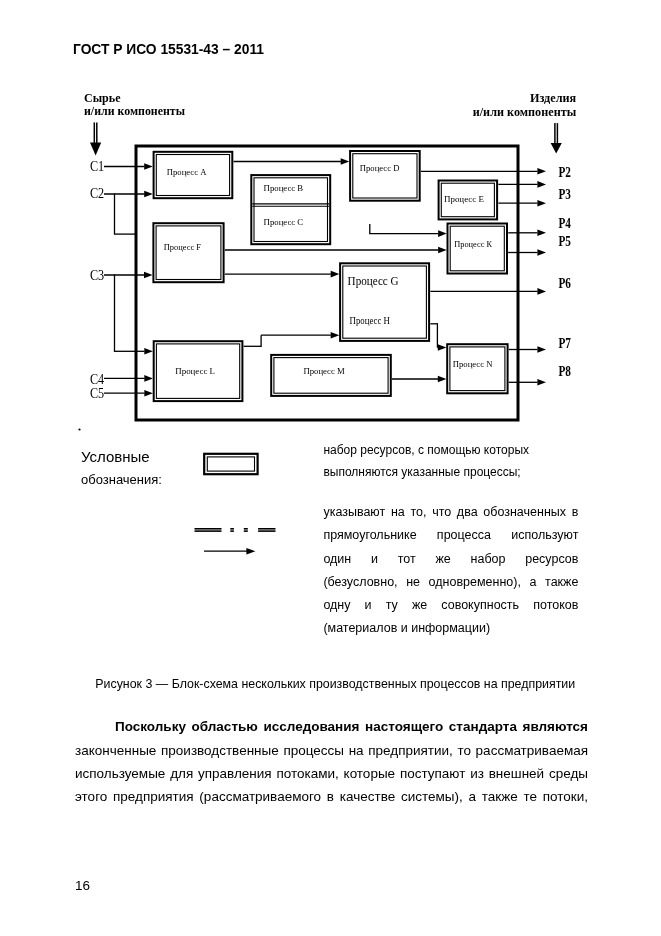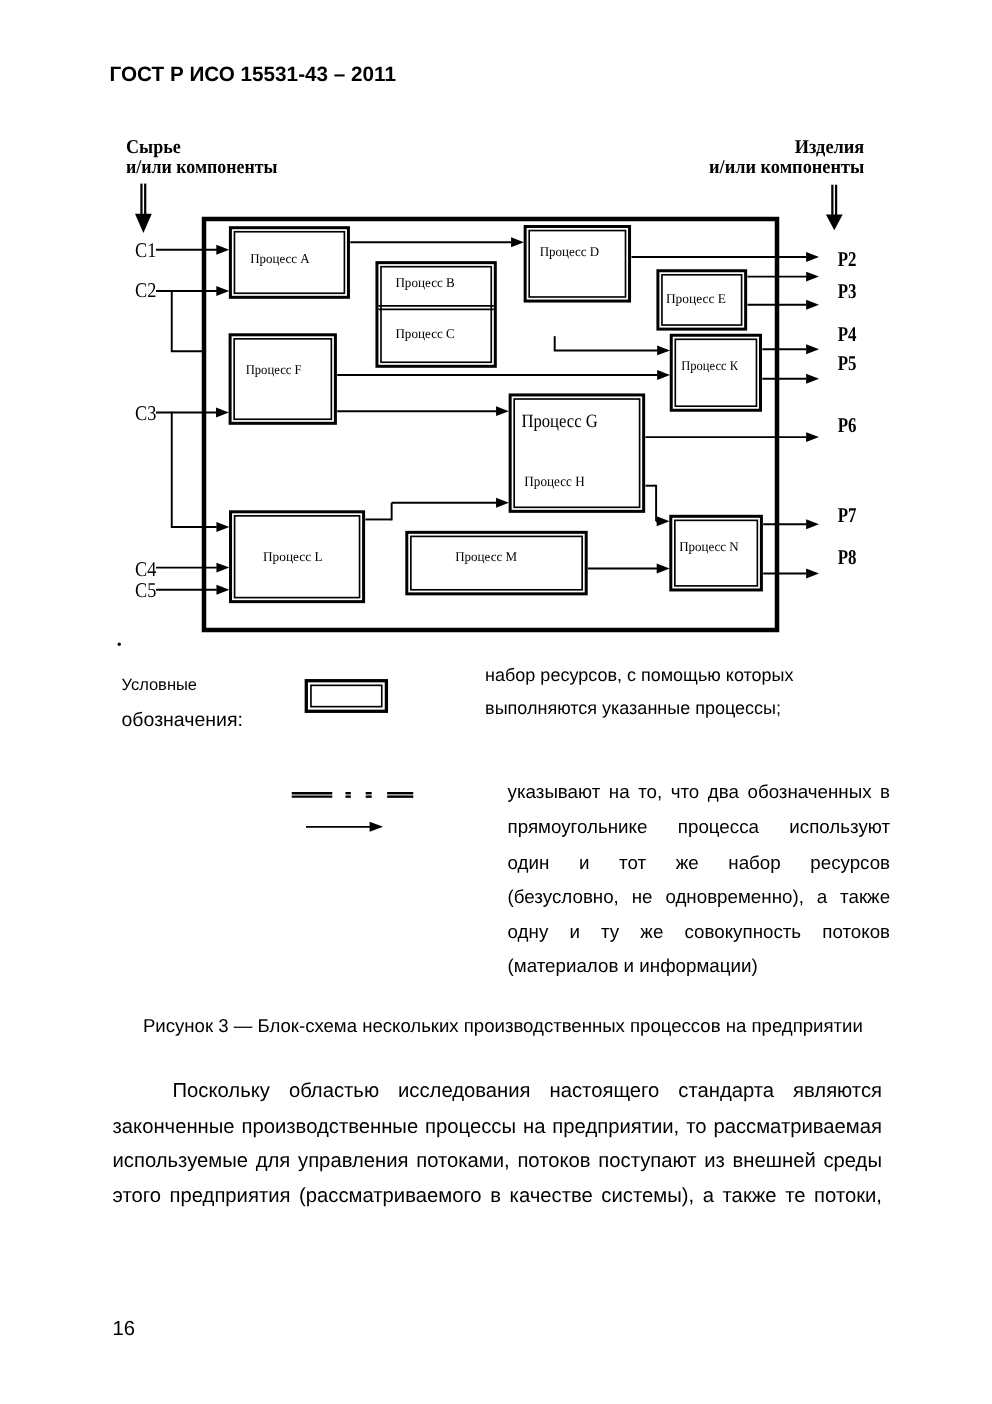--- a/index.html
+++ b/index.html
@@ -274,36 +274,36 @@
 
 <g>
 <line x1="204" y1="551.2" x2="247.5" y2="551.2" stroke="#000" stroke-width="1.2"></line>
 <polygon points="255.4,551.2 246.4,547.9000000000001 246.4,554.5"></polygon>
 </g>
 
 <circle cx="79.5" cy="429.5" r="1.1"></circle>
 </g>
 </svg>
 
-<div class="abs" style="left:81px;top:450.4px;font-size:11px;line-height:14px;">Условные</div>
+<div class="abs" style="left:81px;top:450.4px;font-size:15px;line-height:14px;">Условные</div>
 <div class="abs" style="left:81px;top:473.2px;font-size:13px;line-height:14px;">обозначения:</div>
 
 <div class="abs" style="left:323.4px;top:439.3px;width:230px;font-size:12px;line-height:22px;">набор ресурсов, с помощью которых выполняются указанные процессы;</div>
 
-<div class="abs" style="left:323.4px;top:517px;width:255px;font-size:12.5px;line-height:23.3px;margin-left:15px;">
+<div class="abs" style="left:323.4px;top:501px;width:255px;font-size:12.5px;line-height:23.3px;">
 <div class="j">указывают на то, что два обозначенных в</div>
 <div class="j">прямоугольнике процесса используют</div>
 <div class="j">один и тот же набор ресурсов</div>
 <div class="j">(безусловно, не одновременно), а также</div>
 <div class="j">одну и ту же совокупность потоков</div>
 <div>(материалов и информации)</div>
 </div>
 
 <div class="abs" style="left:95.3px;top:676.6px;font-size:12.4px;white-space:nowrap;line-height:14px;">Рисунок 3 — Блок-схема нескольких производственных процессов на предприятии</div>
 
 <div class="abs" style="left:75px;top:715.3px;width:513px;font-size:13.5px;line-height:23.2px;">
-<div class="j" style="padding-left:40px;">Поскольку областью исследования настоящего стандарта являются</div>
+<div class="j" style="padding-left:40px;font-weight:bold;">Поскольку областью исследования настоящего стандарта являются</div>
 <div class="j">законченные производственные процессы на предприятии, то рассматриваемая</div>
-<div class="j">используемые для управления потоками, потоков поступают из внешней среды</div>
+<div class="j">используемые для управления потоками, которые поступают из внешней среды</div>
 <div class="j">этого предприятия (рассматриваемого в качестве системы), а также те потоки,</div>
 </div>
 
 <div class="abs" style="left:75px;top:878.6px;font-size:13.5px;line-height:14px;">16</div>
 
 </body></html>

